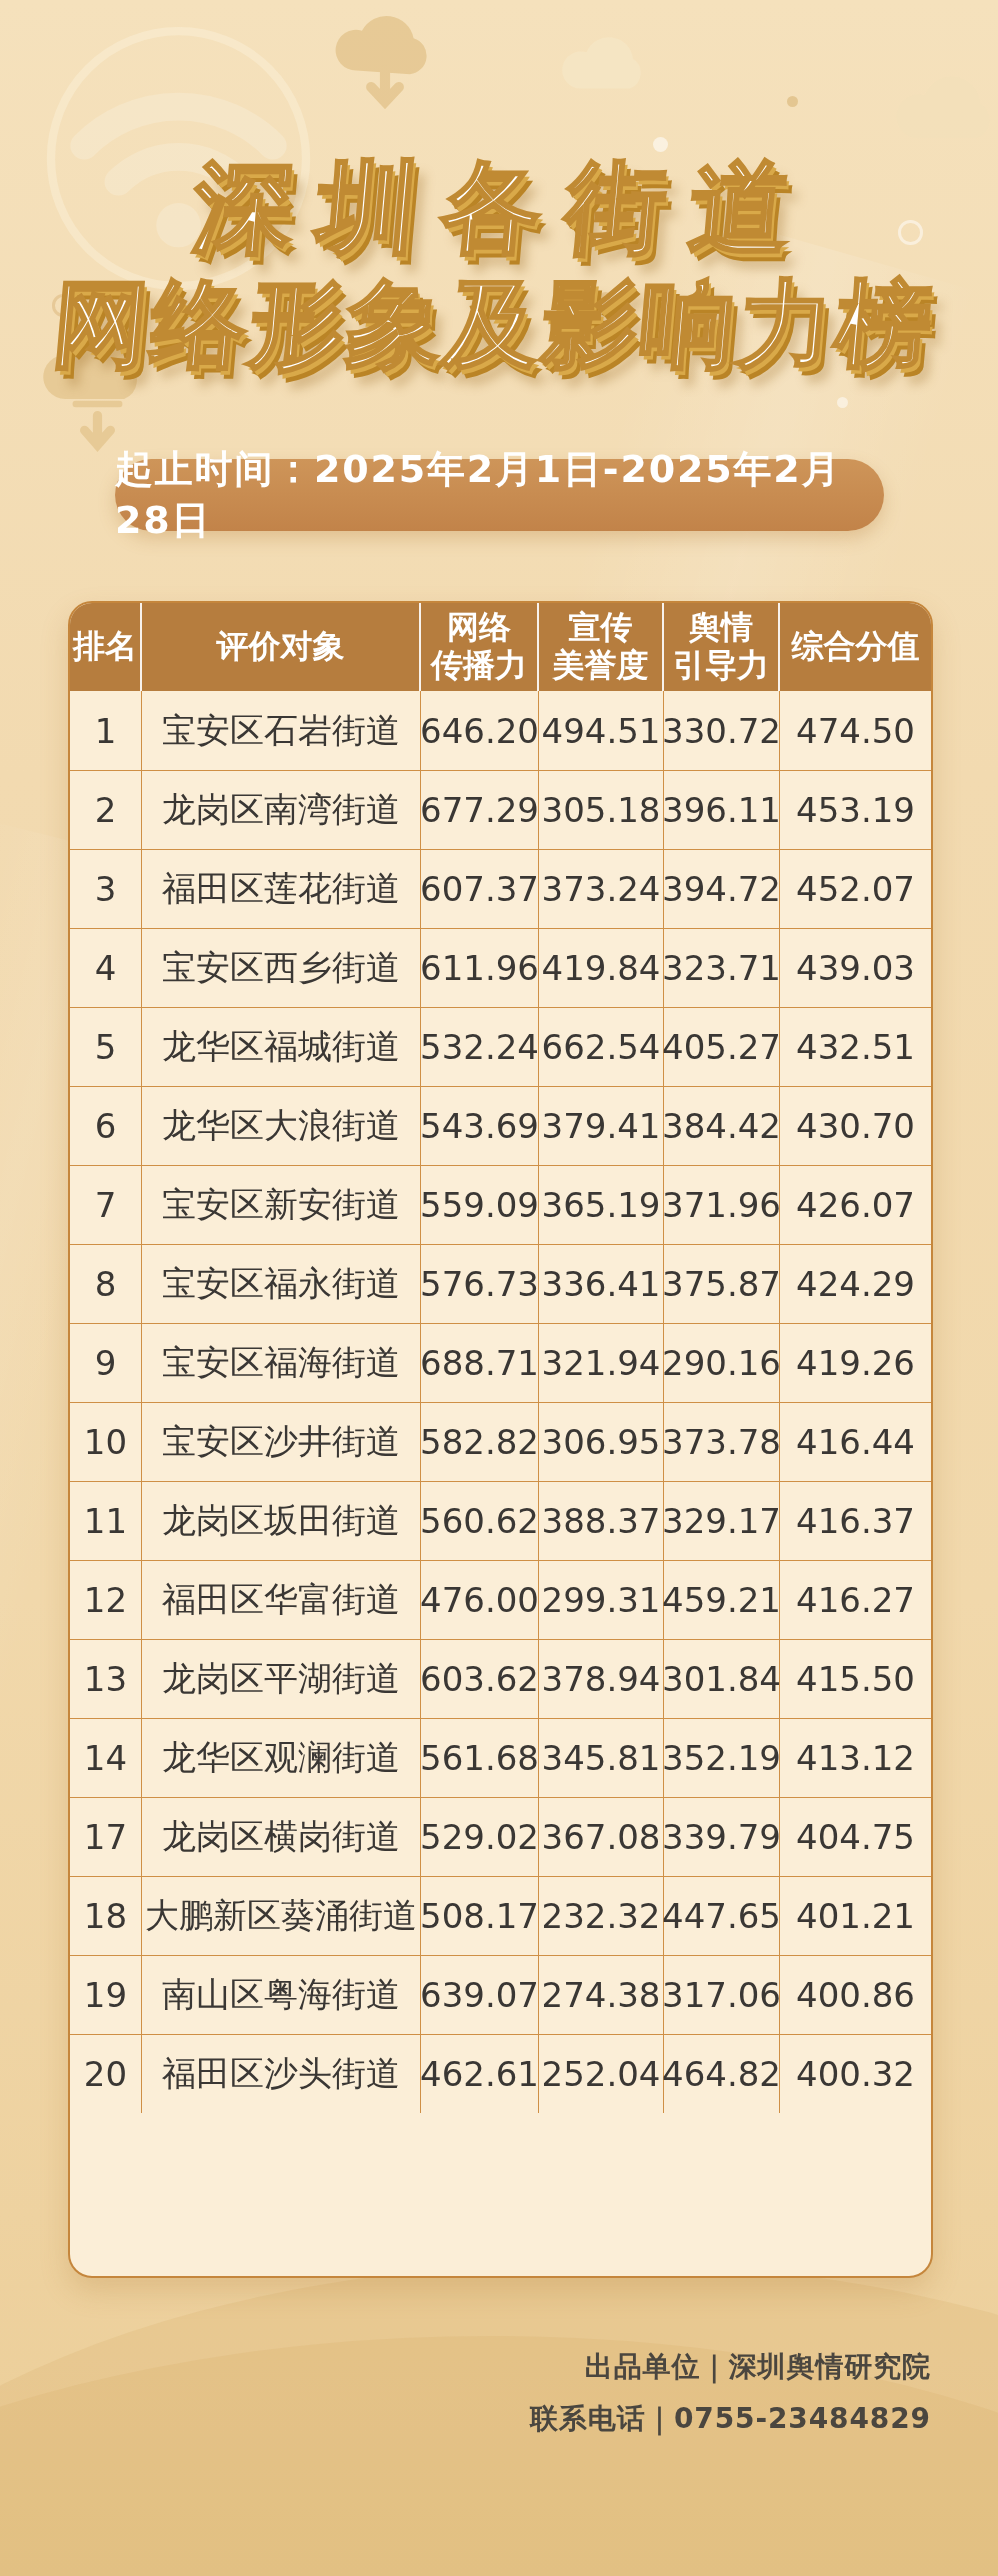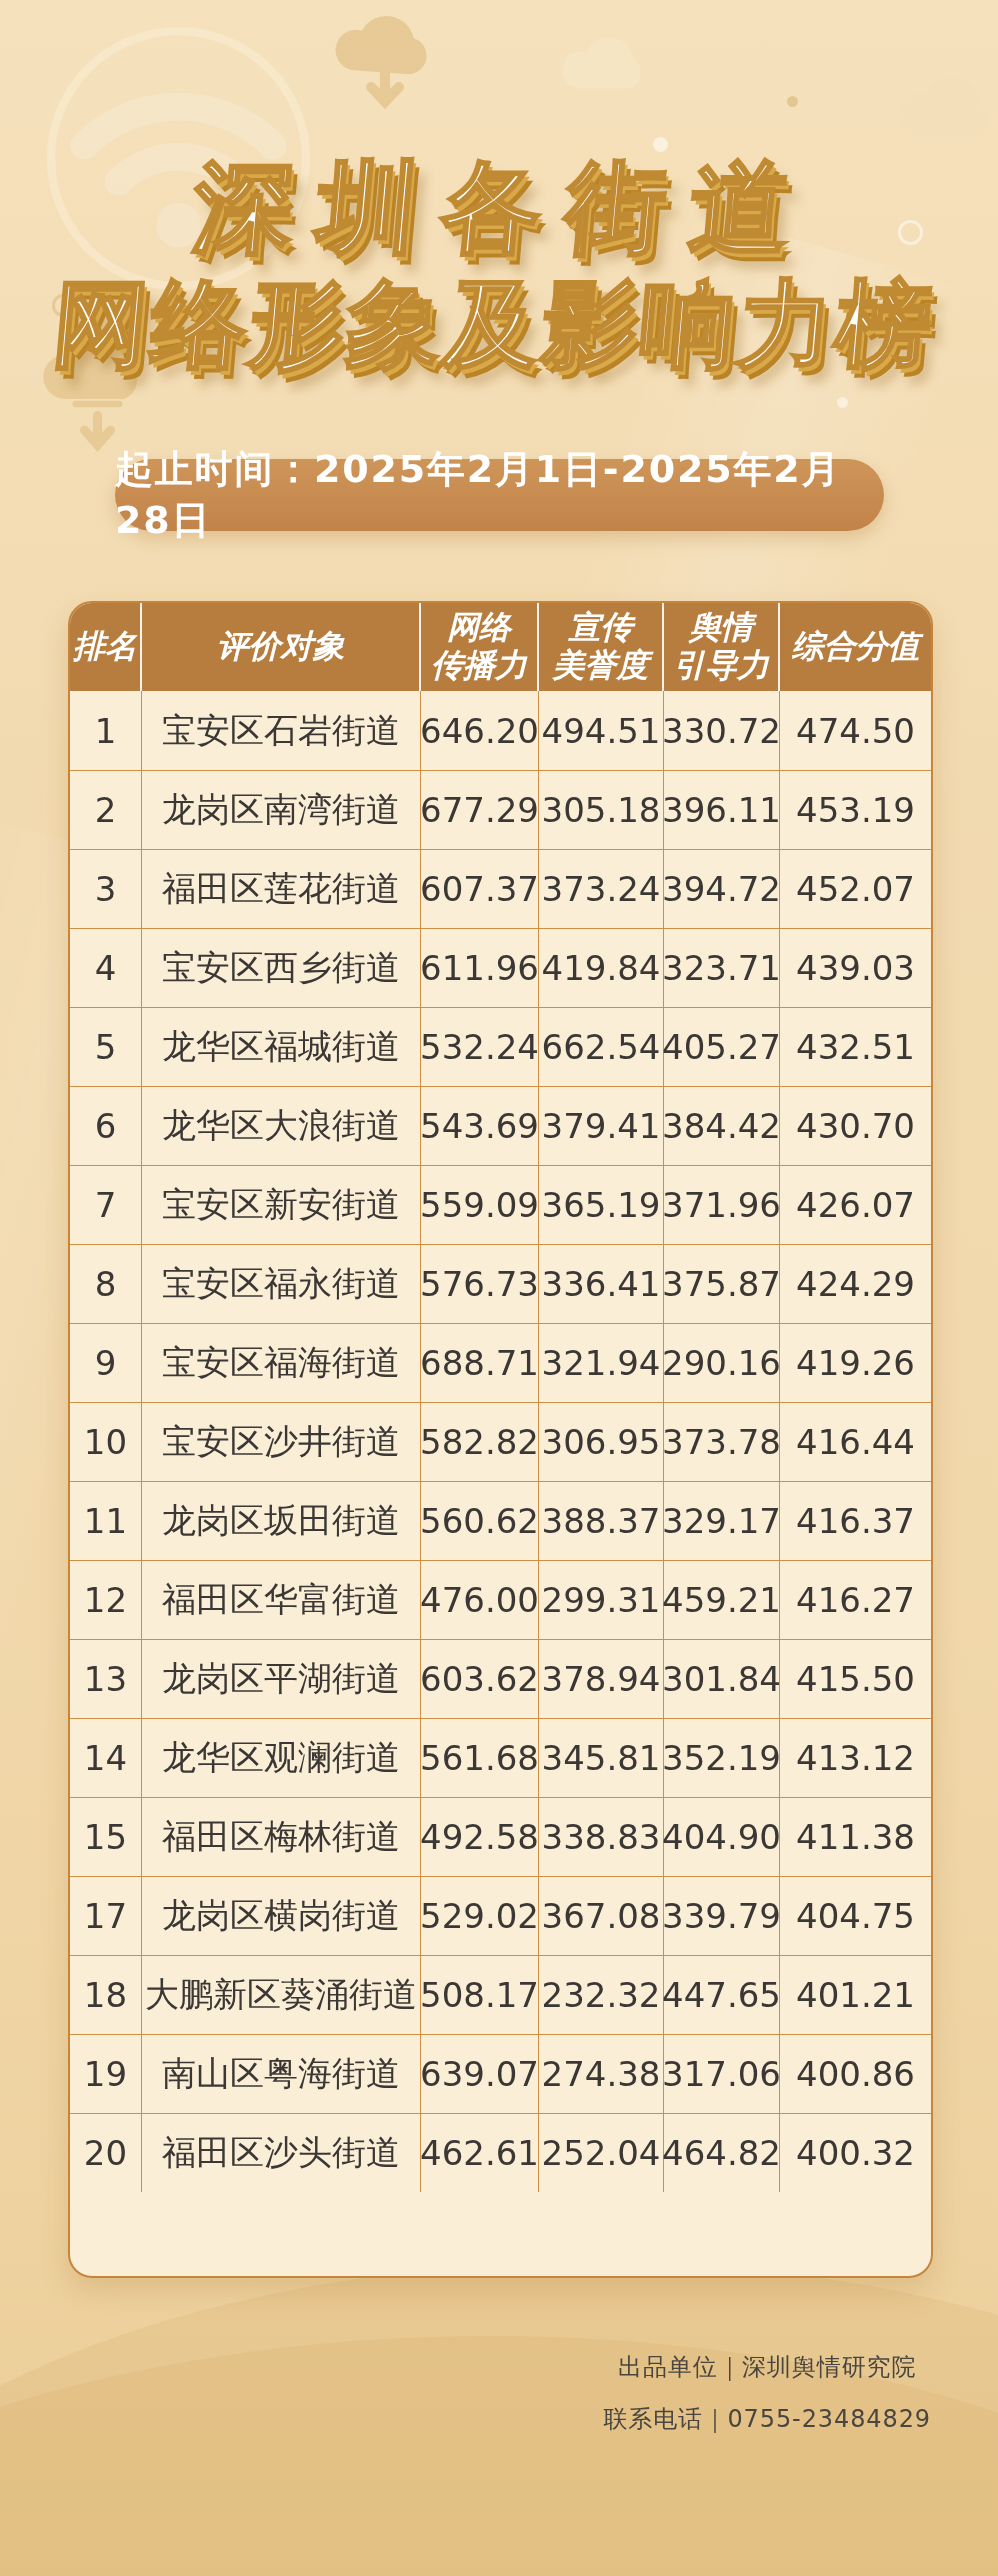--- a/index.html
+++ b/index.html
@@ -37,35 +37,35 @@
     display:flex;align-items:center;justify-content:flex-end;
     color:#fff;font-size:38px;font-weight:bold;letter-spacing:1.8px;
     box-shadow:0 7.4px 16.6px rgba(176,120,52,.28);
   }
   
   .rank-table{
     position:absolute;left:68px;top:601px;width:861px;height:1673px;
     border:2.8px solid #c5863c;border-radius:24px;overflow:hidden;
     background:#fbeed7;box-shadow:0 13px 28px rgba(170,115,45,.22);
   }
-  .thead{display:grid;grid-template-columns:72px 279px 118px 125px 116px auto;height:88px;background:#b67d3e;font-style:italic;}
+  .thead{display:grid;grid-template-columns:72px 279px 118px 125px 116px auto;height:88px;background:#b67d3e;}
   .th{display:flex;align-items:center;justify-content:center;text-align:center;
     color:#fff;font-weight:bold;font-size:32px;line-height:1.18;white-space:pre-line;
     border-right:2.8px solid rgba(255,255,255,.9);}
   .th:last-child{border-right:none;}
   .tbody{display:block;}
   .tr{display:grid;grid-template-columns:72px 279px 118px 125px 116px auto;height:79px;
     border-top:1.8px solid #cf8f45;box-sizing:border-box;}
   .tr:first-child{border-top:none;}
   .td{display:flex;align-items:center;justify-content:center;
     font-size:34px;color:#3a3734;border-right:1.8px solid #cf8f45;}
   .td:last-child{border-right:none;}
   
-  .footer{position:absolute;right:67px;top:2341px;text-align:center;
-    color:#4a463f;font-size:24px;font-weight:400;line-height:52px;letter-spacing:0.9px;}
+  .footer{position:absolute;right:67px;top:2341px;text-align:right;
+    color:#4a463f;font-size:28px;font-weight:700;line-height:52px;letter-spacing:0.9px;}
   svg{display:block;}
 </style>
 </head>
 <body>
 
 <div class="page">
 
   <div class="decor">
     <div class="streak1"></div>
     <div class="streak2"></div>
@@ -248,28 +248,20 @@
 
   <div class="tr">
     <div class="td">14</div>
     <div class="td">龙华区观澜街道</div>
     <div class="td">561.68</div>
     <div class="td">345.81</div>
     <div class="td">352.19</div>
     <div class="td">413.12</div>
   </div>
 
-  <div class="tr">
-    <div class="td">15</div>
-    <div class="td">福田区梅林街道</div>
-    <div class="td">492.58</div>
-    <div class="td">338.83</div>
-    <div class="td">404.90</div>
-    <div class="td">411.38</div>
-  </div>
 
 
   <div class="tr">
     <div class="td">17</div>
     <div class="td">龙岗区横岗街道</div>
     <div class="td">529.02</div>
     <div class="td">367.08</div>
     <div class="td">339.79</div>
     <div class="td">404.75</div>
   </div>

